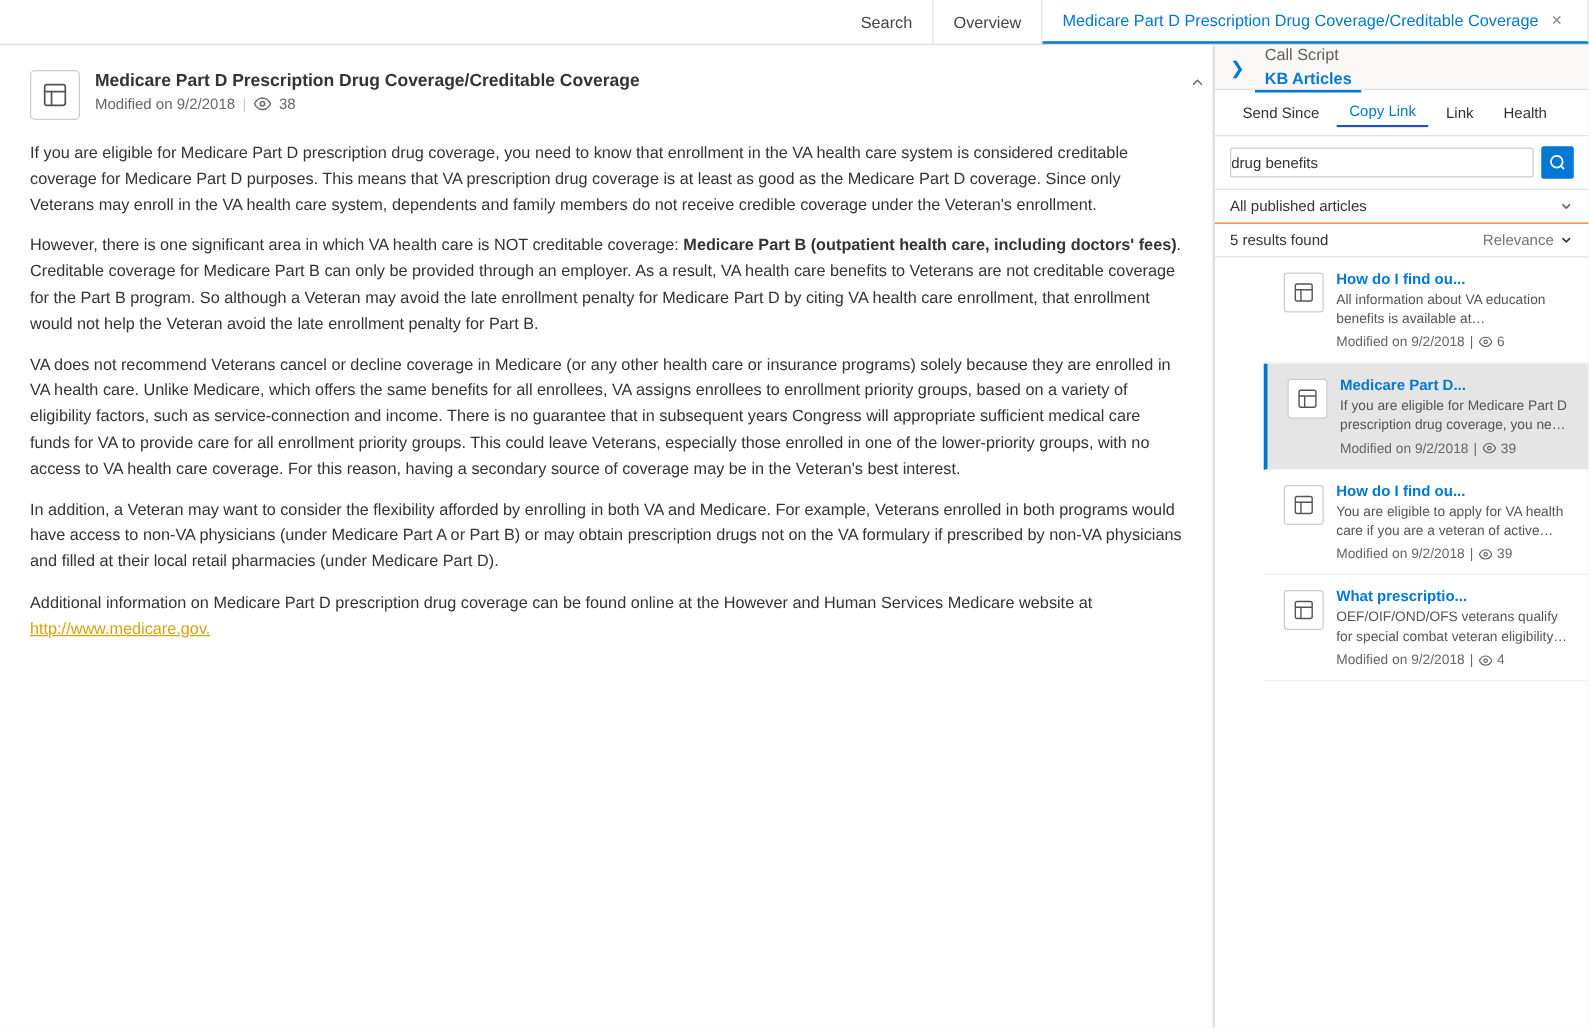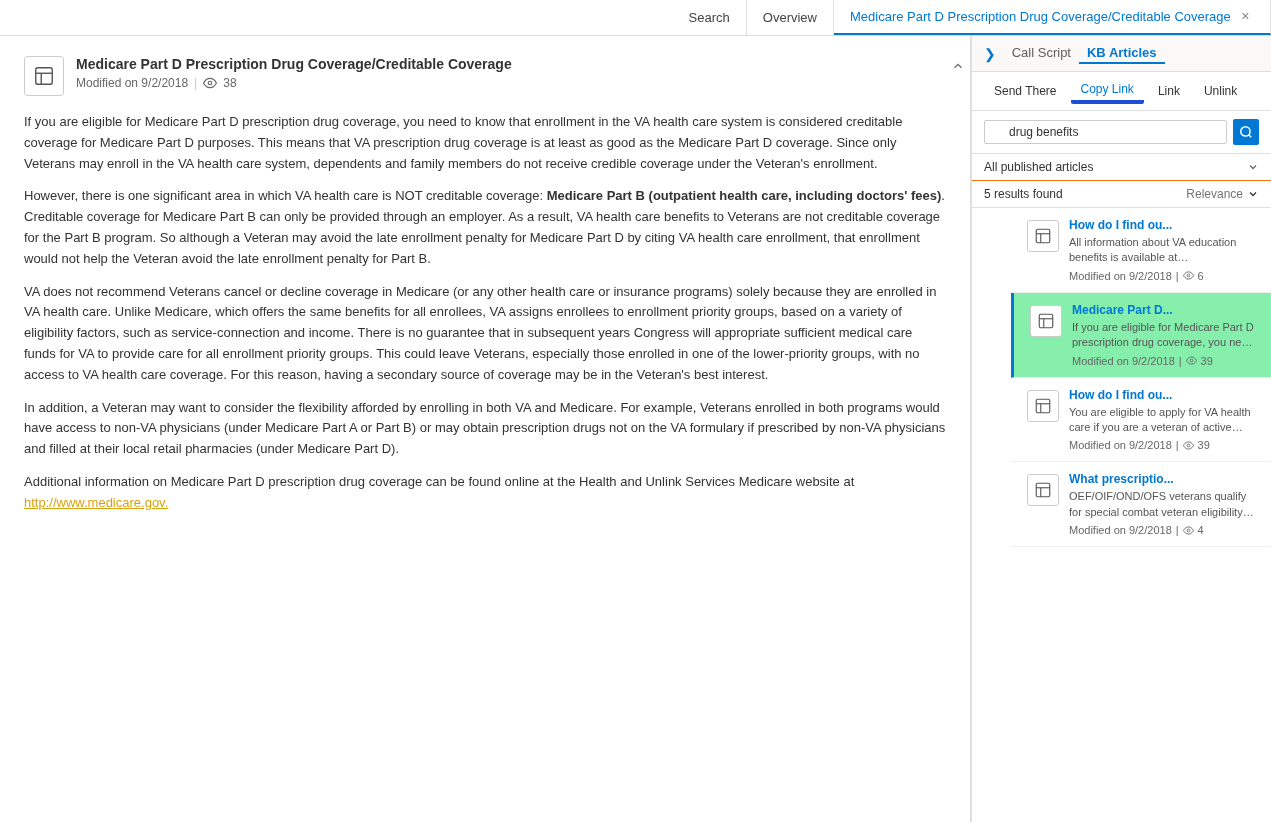--- a/index.html
+++ b/index.html
@@ -34,43 +34,43 @@
     .article-body { font-size: 13px; line-height: 1.6; color: #333; }
     .article-body p { margin-bottom: 12px; }
     .article-body a { color: #d8a20e; text-decoration: underline; }
     .bold-text { font-weight: 700; }
 
     
     .right-panel { width: 300px; background: #fff; flex-shrink: 0; display: flex; flex-direction: column; border-left: 1px solid #e0e0e0; }
 
     .panel-header { display: flex; align-items: center; padding: 6px 12px; border-bottom: 1px solid #e0e0e0; background: #faf9f8; height: 36px; }
     .panel-chevron { color: #0078d4; font-size: 14px; margin-right: 8px; cursor: pointer; }
-    .panel-title-tabs { display: flex; gap: 0; }
+    .panel-title-tabs { display: flex; gap: 0; flex-direction: column; }
     .panel-title-tab { font-size: 13px; color: #605e5c; padding: 2px 8px; cursor: pointer; }
     .panel-title-tab.active { color: #0078d4; font-weight: 600; border-bottom: 2px solid #0078d4; }
 
     .panel-actions { display: flex; align-items: center; padding: 6px 12px; border-bottom: 1px solid #e0e0e0; gap: 4px; }
     .action-btn { font-size: 12px; color: #333; padding: 4px 10px; cursor: pointer; border: none; background: transparent; border-radius: 2px; }
-    .action-btn.active { border-bottom: 4px solid #1d4ed8; color: #0078d4; }
+    .action-btn.active { border-bottom: 2px solid #1d4ed8; color: #0078d4; }
 
     .search-bar { padding: 8px 12px; border-bottom: 1px solid #e0e0e0; display: flex; align-items: center; gap: 6px; }
-    .search-input { flex: 1; border: 1px solid #ccc; padding: 4px 24px; font-size: 12px; border-radius: 2px; outline: none; color: #333; }
+    .search-input { flex: 1; border: 1px solid #ccc; padding: 4px 0; font-size: 12px; border-radius: 2px; outline: none; color: #333; }
     .search-btn { background: #0078d4; border: none; color: #fff; width: 26px; height: 26px; display: flex; align-items: center; justify-content: center; cursor: pointer; border-radius: 2px; }
 
     .filter-bar { display: flex; align-items: center; padding: 6px 12px; border-bottom: 1px solid #f97316; }
     .filter-label { font-size: 12px; color: #333; flex: 1; }
     .filter-dropdown { font-size: 12px; color: #666; cursor: pointer; display: flex; align-items: center; gap: 2px; }
 
     .results-header { display: flex; align-items: flex-start; justify-content: space-between; padding: 6px 12px; border-bottom: 1px solid #e0e0e0; }
     .results-count { font-size: 12px; color: #333; }
     .relevance-sort { display: flex; align-items: center; gap: 4px; font-size: 12px; color: #737373; cursor: pointer; }
 
     .kb-list { flex: 1; overflow-y: auto; }
     .kb-item { display: flex; align-items: flex-start; padding: 10px 16px; border-bottom: 1px solid #f0f0f0; cursor: pointer; gap: 10px; margin-left: 39px; }
-    .kb-item.selected { background: #86efac; border-left: 3px solid #0078d4; }
+    .kb-item.selected { background: #e5e5e5; border-left: 3px solid #0078d4; }
     .kb-item-icon { width: 32px; height: 32px; border: 1px solid #ccc; border-radius: 3px; display: flex; align-items: center; justify-content: center; flex-shrink: 0; background: #fff; margin-top: 2px; }
     .kb-item-content { flex: 1; min-width: 0; }
     .kb-item-title { font-size: 12px; font-weight: 600; color: #0078d4; margin-bottom: 3px; white-space: nowrap; overflow: hidden; text-overflow: ellipsis; }
     .kb-item-desc { font-size: 11px; color: #555; line-height: 1.4; margin-bottom: 4px; display: -webkit-box; -webkit-line-clamp: 2; -webkit-box-orient: vertical; overflow: hidden; }
     .kb-item-meta { font-size: 11px; color: #666; display: flex; align-items: center; gap: 4px; }
   </style>
 </head>
 <body>
 
 <div class="top-nav">
@@ -123,44 +123,44 @@
       <p>If you are eligible for Medicare Part D prescription drug coverage, you need to know that enrollment in the VA health care system is considered creditable coverage for Medicare Part D purposes. This means that VA prescription drug coverage is at least as good as the Medicare Part D coverage. Since only Veterans may enroll in the VA health care system, dependents and family members do not receive credible coverage under the Veteran's enrollment.</p>
 
       <p>
         <span>However, there is one significant area in which VA health care is NOT creditable coverage: </span><span class="bold-text">Medicare Part B (outpatient health care, including doctors' fees)</span><span>. Creditable coverage for Medicare Part B can only be provided through an employer. As a result, VA health care benefits to Veterans are not creditable coverage for the Part B program. So although a Veteran may avoid the late enrollment penalty for Medicare Part D by citing VA health care enrollment, that enrollment would not help the Veteran avoid the late enrollment penalty for Part B.</span>
       </p>
 
       <p>VA does not recommend Veterans cancel or decline coverage in Medicare (or any other health care or insurance programs) solely because they are enrolled in VA health care. Unlike Medicare, which offers the same benefits for all enrollees, VA assigns enrollees to enrollment priority groups, based on a variety of eligibility factors, such as service-connection and income. There is no guarantee that in subsequent years Congress will appropriate sufficient medical care funds for VA to provide care for all enrollment priority groups. This could leave Veterans, especially those enrolled in one of the lower-priority groups, with no access to VA health care coverage. For this reason, having a secondary source of coverage may be in the Veteran's best interest.</p>
       <p>In addition, a Veteran may want to consider the flexibility afforded by enrolling in both VA and Medicare. For example, Veterans enrolled in both programs would have access to non-VA physicians (under Medicare Part A or Part B) or may obtain prescription drugs not on the VA formulary if prescribed by non-VA physicians and filled at their local retail pharmacies (under Medicare Part D).</p>
 
       <p>
-        <span>Additional information on Medicare Part D prescription drug coverage can be found online at the Health and Unlink Services Medicare website at </span><a href="#">http://www.medicare.gov.</a>
+        <span>Additional information on Medicare Part D prescription drug coverage can be found online at the However and Human Services Medicare website at </span><a href="#">http://www.medicare.gov.</a>
       </p>
     </div>
   </div>
 
   <div class="right-panel">
 
     <div class="panel-header">
       <span class="panel-chevron">❯</span>
       <div class="panel-title-tabs">
         <div class="panel-title-tab">
           <span>Call Script</span>
         </div>
         <div class="panel-title-tab active">
           <span>KB Articles</span>
         </div>
       </div>
     </div>
 
     <div class="panel-actions">
-      <button class="action-btn">Send There</button>
+      <button class="action-btn">Send Since</button>
       <button class="action-btn active">Copy Link</button>
       <button class="action-btn">Link</button>
-      <button class="action-btn">Unlink</button>
+      <button class="action-btn">Health</button>
     </div>
 
     <div class="search-bar">
       <input type="text" class="search-input" value="drug benefits" style="">
       <button class="search-btn">
         <svg width="14" height="14" viewBox="0 0 24 24" fill="none" stroke="#fff" stroke-width="2.5">
             <circle cx="11" cy="11" r="8"></circle>
             <line x1="21" y1="21" x2="16.65" y2="16.65"></line>
           </svg>
       </button>

